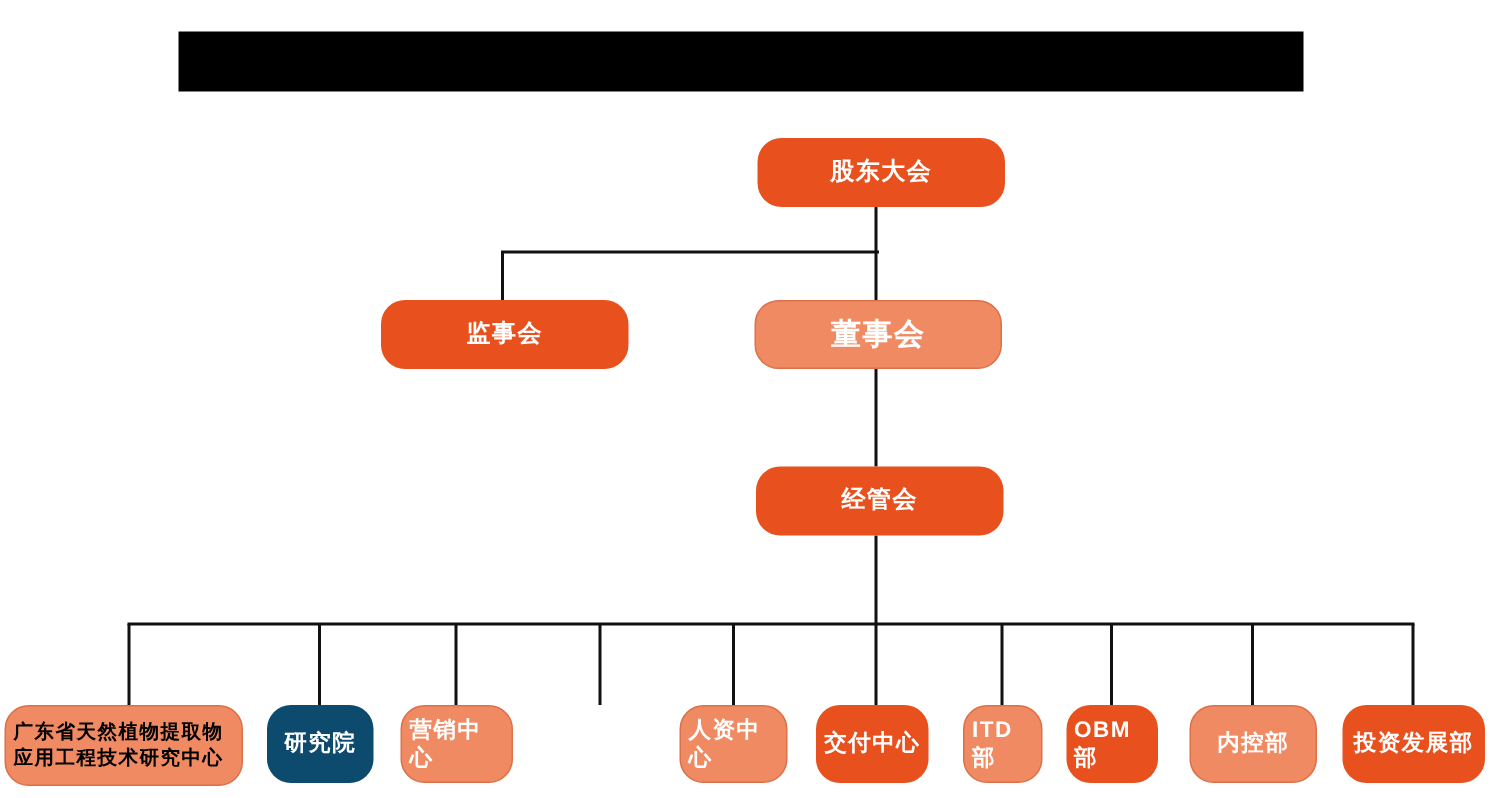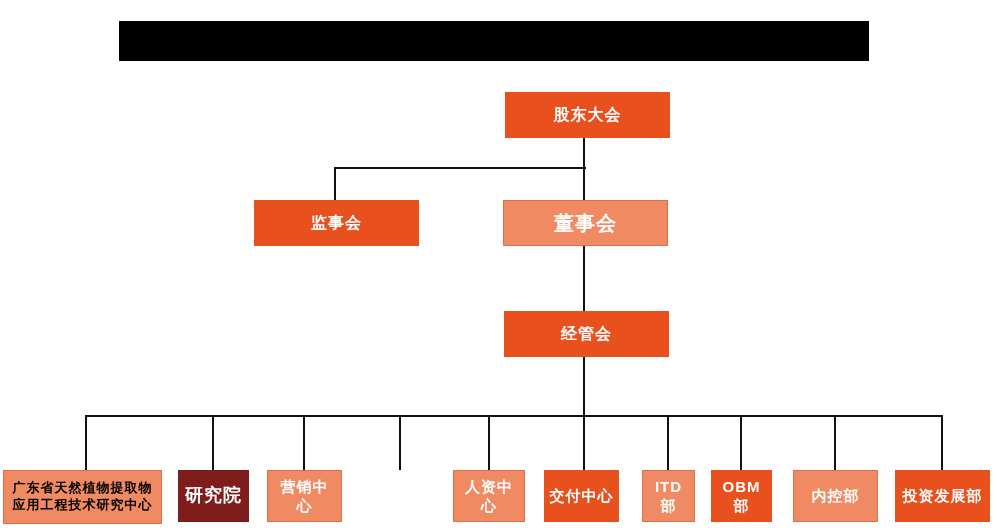--- a/index.html
+++ b/index.html
@@ -20,27 +20,28 @@
   }
   .chart {
     position: absolute;
     inset: 0;
   }
   .node {
     position: absolute;
     display: flex;
     align-items: center;
     justify-content: center;
-    text-align: center;
+    text-align: left;
     color: #ffffff;
     font-weight: 700;
     box-sizing: border-box;
     line-height: 1.3;
     padding: 2px 5px;
     letter-spacing: 1px;
+    border-radius: 16px;
   }
   .connector {
     position: absolute;
   }
 </style>
 </head>
 <body>
 
 <div class="canvas">
   <div class="redaction" style="left: 119px; top: 21px; width: 750px; height: 40px; background: rgb(0, 0, 0);"></div>
@@ -58,21 +59,21 @@
       <div class="connector" style="left: 488px; top: 416px; width: 2px; height: 54px; background: rgb(17, 17, 17);"></div>
       <div class="connector" style="left: 667px; top: 416px; width: 2px; height: 54px; background: rgb(17, 17, 17);"></div>
       <div class="connector" style="left: 740px; top: 416px; width: 2px; height: 54px; background: rgb(17, 17, 17);"></div>
       <div class="connector" style="left: 834px; top: 416px; width: 2px; height: 54px; background: rgb(17, 17, 17);"></div>
       <div class="connector" style="left: 941px; top: 416px; width: 2px; height: 54px; background: rgb(17, 17, 17);"></div>
       <div class="node" style="left: 505px; top: 92px; width: 165px; height: 46px; font-size: 16px; color: rgb(255, 255, 255); background: rgb(232, 80, 30);">股东大会</div>
       <div class="node" style="left: 254px; top: 200px; width: 165px; height: 46px; font-size: 16px; color: rgb(255, 255, 255); background: rgb(232, 80, 30);">监事会</div>
       <div class="node" style="left: 503px; top: 200px; width: 165px; height: 46px; font-size: 20px; color: rgb(255, 255, 255); background: rgb(239, 138, 98); border: 1px solid rgb(221, 112, 72);">董事会</div>
       <div class="node" style="left: 504px; top: 311px; width: 165px; height: 46px; font-size: 16px; color: rgb(255, 255, 255); background: rgb(232, 80, 30);">经管会</div>
       <div class="node" style="left: 3px; top: 470px; width: 159px; height: 54px; font-size: 13px; color: #000000; background: rgb(239, 138, 98); border: 1px solid rgb(221, 112, 72);">广东省天然植物提取物应用工程技术研究中心</div>
-      <div class="node" style="left: 178px; top: 470px; width: 71px; height: 52px; font-size: 18px; color: rgb(255, 255, 255); background: #7f1d1d;">研究院</div>
+      <div class="node" style="left: 178px; top: 470px; width: 71px; height: 52px; font-size: 15px; color: rgb(255, 255, 255); background: #0c4a6e;">研究院</div>
       <div class="node" style="left: 267px; top: 470px; width: 75px; height: 52px; font-size: 15px; color: rgb(255, 255, 255); background: rgb(239, 138, 98); border: 1px solid rgb(221, 112, 72);">营销中心</div>
       <div class="node" style="left: 453px; top: 470px; width: 72px; height: 52px; font-size: 15px; color: rgb(255, 255, 255); background: rgb(239, 138, 98); border: 1px solid rgb(221, 112, 72);">人资中心</div>
       <div class="node" style="left: 544px; top: 470px; width: 75px; height: 52px; font-size: 15px; color: rgb(255, 255, 255); background: rgb(232, 80, 30);">交付中心</div>
       <div class="node" style="left: 642px; top: 470px; width: 53px; height: 52px; font-size: 15px; color: rgb(255, 255, 255); background: rgb(239, 138, 98); border: 1px solid rgb(221, 112, 72);">ITD部</div>
       <div class="node" style="left: 711px; top: 470px; width: 61px; height: 52px; font-size: 15px; color: rgb(255, 255, 255); background: rgb(232, 80, 30);">OBM部</div>
       <div class="node" style="left: 793px; top: 470px; width: 85px; height: 52px; font-size: 15px; color: rgb(255, 255, 255); background: rgb(239, 138, 98); border: 1px solid rgb(221, 112, 72);">内控部</div>
       <div class="node" style="left: 895px; top: 470px; width: 95px; height: 52px; font-size: 15px; color: rgb(255, 255, 255); background: rgb(232, 80, 30);">投资发展部</div>
     </div>
 </div>
 

